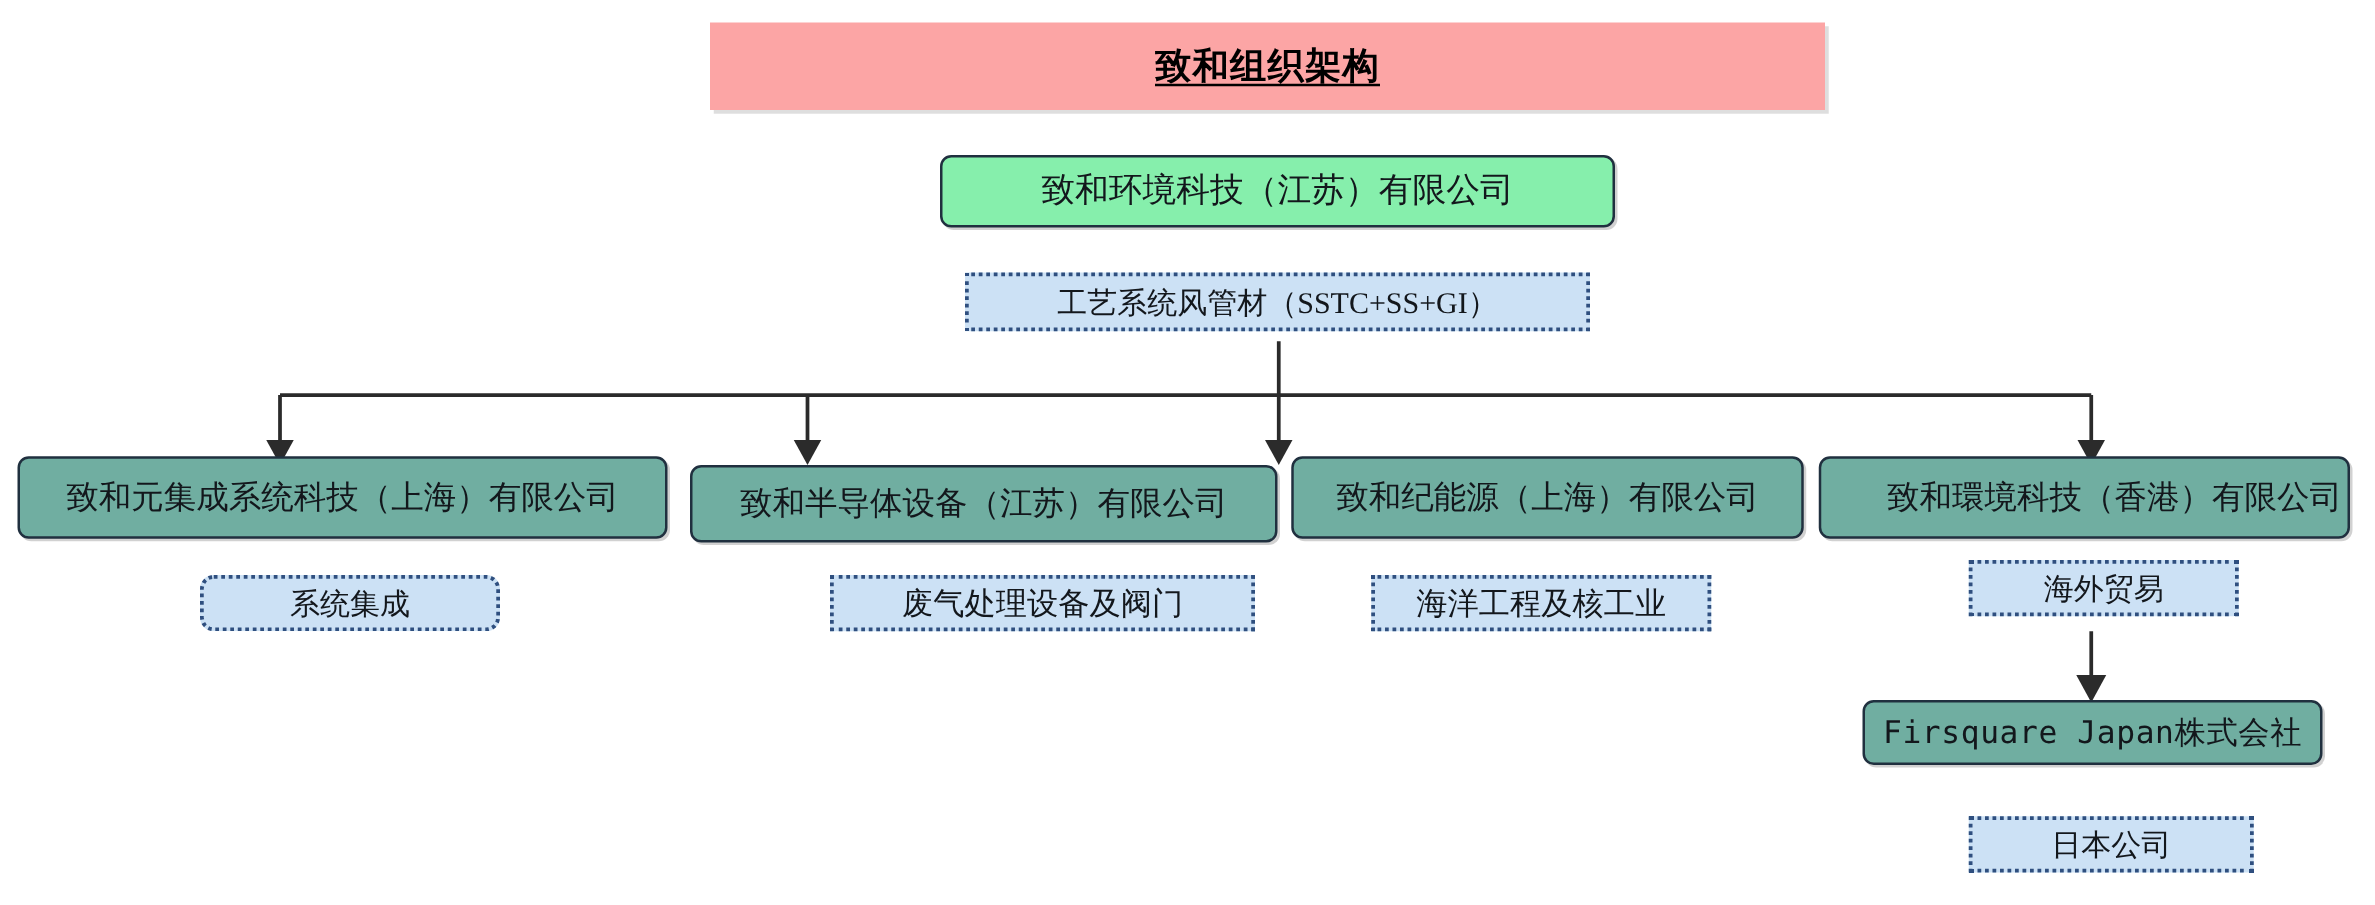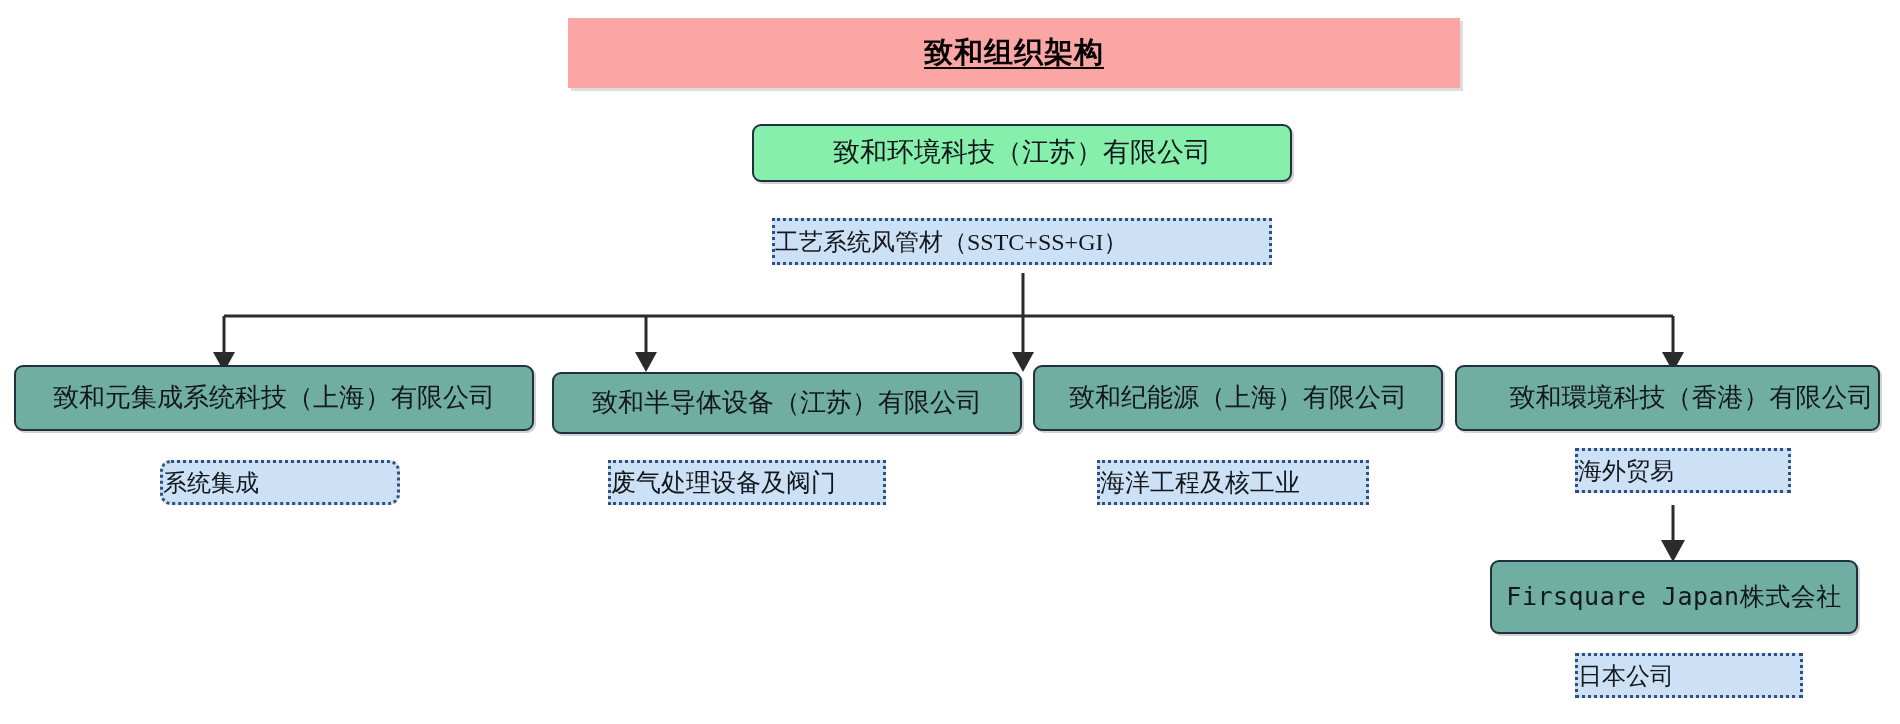--- a/index.html
+++ b/index.html
@@ -81,21 +81,21 @@
     letter-spacing: 0.5px;
   }
 
   .caption {
     position: absolute;
     box-sizing: border-box;
     background: #CCE1F5;
     border: 3px dotted #2f4f7f;
     display: flex;
     align-items: center;
-    justify-content: flex-start;
+    justify-content: center;
     text-align: center;
     font-size: 24px;
     color: #13171c;
   }
   .caption-wide {
     font-size: 25px;
   }
 
   
   #connectors {
@@ -149,38 +149,38 @@
   <div class="node node-sub" style="left:14px; top:365px; width:520px; height:66px;">
     <span>致和元集成系统科技（上海）有限公司</span>
   </div>
   <div class="caption" style="left:160px; top:460px; width:240px; height:45px;border-radius:11px;">
     <span>系统集成</span>
   </div>
 
   <div class="node node-sub" style="left:552px; top:372px; width:470px; height:62px;">
     <span>致和半导体设备（江苏）有限公司</span>
   </div>
-  <div class="caption caption-wide" style="left:608px; top:460px; width:278px; height:45px;">
+  <div class="caption caption-wide" style="left:664px; top:460px; width:340px; height:45px;">
     <span>废气处理设备及阀门</span>
   </div>
 
   <div class="node node-sub" style="left:1033px; top:365px; width:410px; height:66px;">
     <span>致和纪能源（上海）有限公司</span>
   </div>
   <div class="caption caption-wide" style="left:1097px; top:460px; width:272px; height:45px;">
     <span>海洋工程及核工业</span>
   </div>
 
   <div class="node node-sub" style="left:1455px; top:365px; width:425px; height:66px;padding-left:48px;">
     <span>致和環境科技（香港）有限公司</span>
   </div>
   <div class="caption" style="left:1575px; top:448px; width:216px; height:45px;">
     <span>海外贸易</span>
   </div>
 
-  <div class="node node-sub node-jp" style="left:1490px; top:560px; width:368px; height:74px;align-items:center;">
+  <div class="node node-sub node-jp" style="left:1490px; top:560px; width:368px; height:52px;align-items:center;">
     <span>Firsquare Japan株式会社</span>
   </div>
   <div class="caption" style="left:1575px; top:653px; width:228px; height:45px;">
     <span>日本公司</span>
   </div>
 
 </div>
 
 </body></html>

